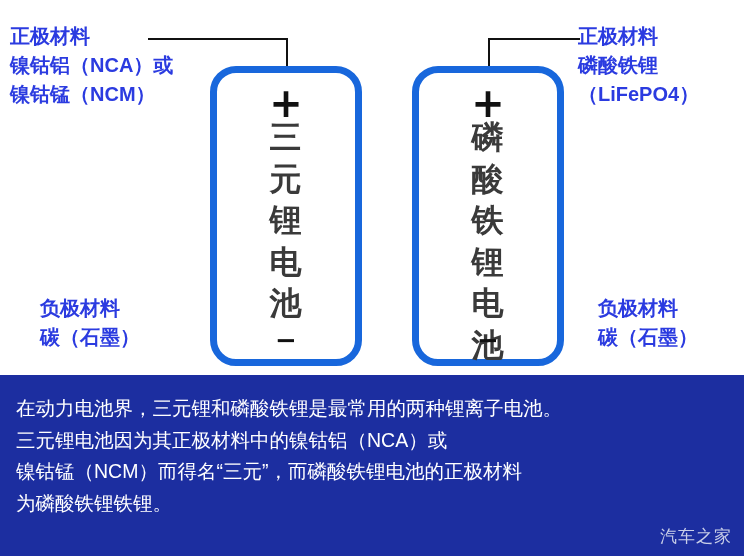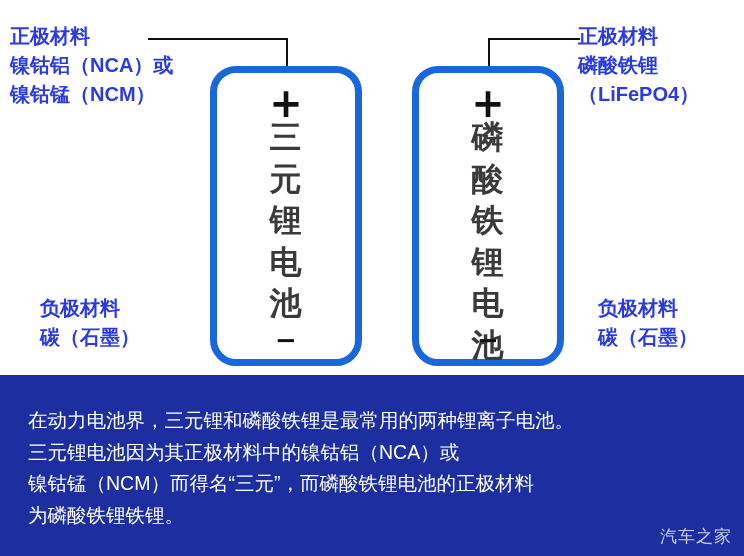--- a/index.html
+++ b/index.html
@@ -110,21 +110,21 @@
     left: 0;
     top: 375px;
     width: 744px;
     height: 181px;
     background: #1c2ea0;
     color: #ffffff;
     box-sizing: border-box;
     padding: 18px 16px 0 16px;
   }
   #caption p {
-    margin: 12px;
+    margin: 0;
     font-size: 19.5px;
     line-height: 1.62;
     white-space: pre;
   }
 
   #watermark {
     position: absolute;
     right: 12px;
     bottom: 8px;
     color: #c9cfe8;

